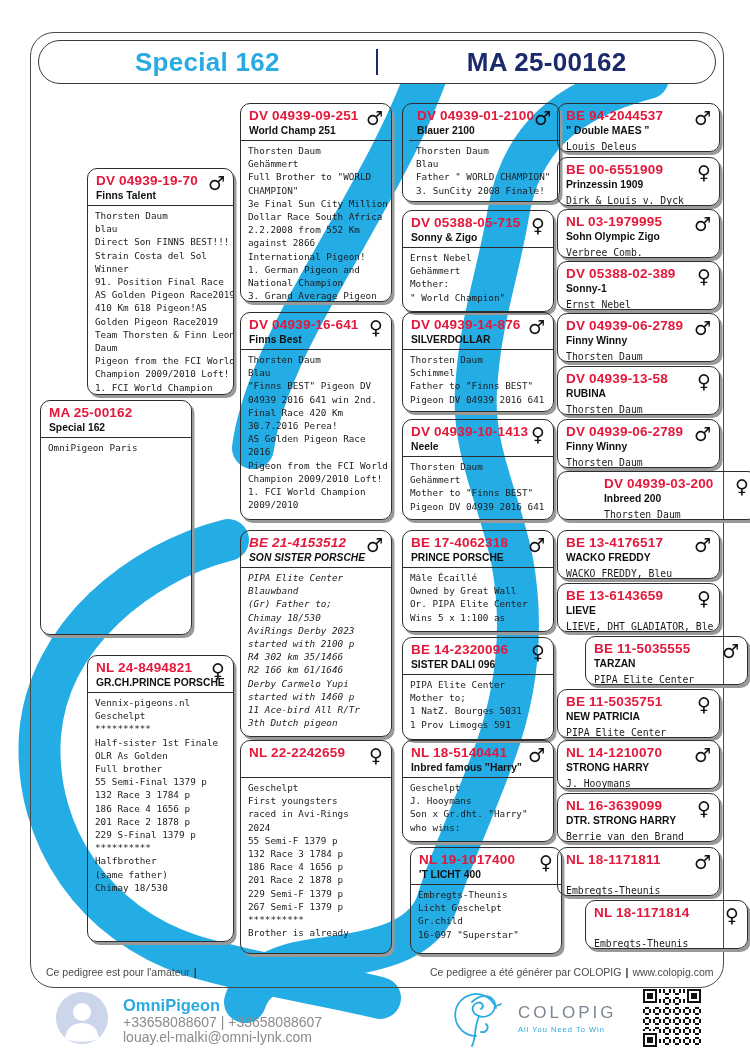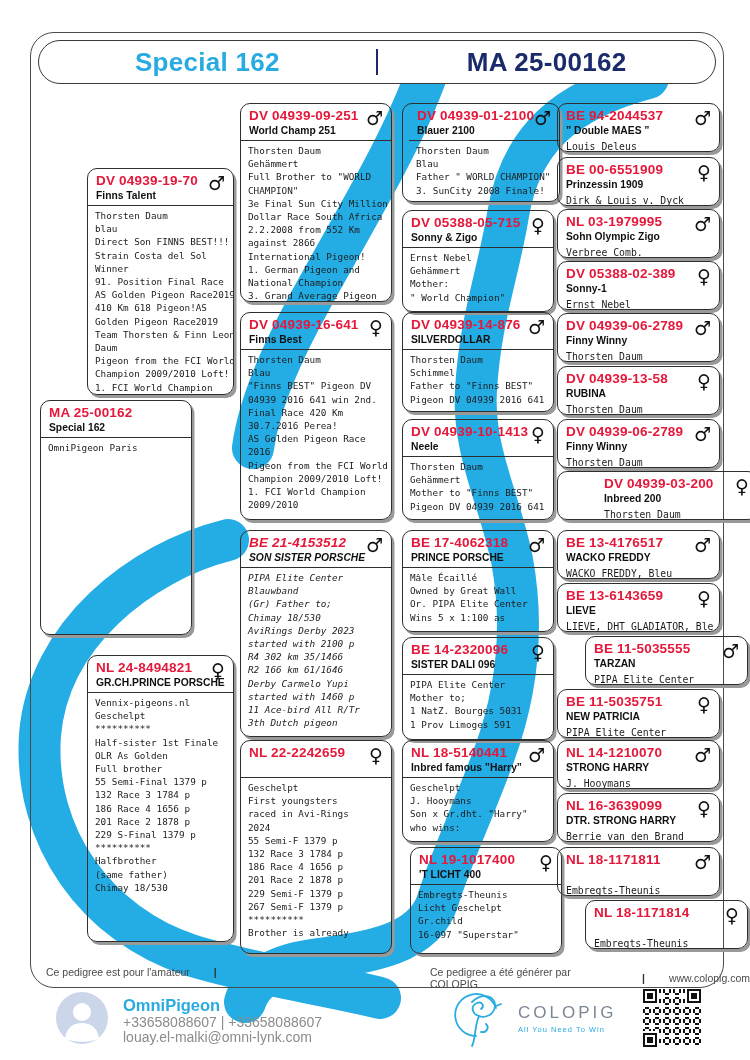--- a/index.html
+++ b/index.html
@@ -22,21 +22,21 @@
   .pbox.big .pbox-header{border-bottom:1.7px solid #2e2e2e;}
   .pbox-id{font-weight:bold;font-size:13.5px;line-height:16px;color:var(--red);letter-spacing:.2px;white-space:nowrap;}
   .pbox-name{font-weight:bold;font-size:10.3px;line-height:13px;min-height:13px;color:#101010;
         padding-bottom:2px;white-space:nowrap;}
   .pbox-sex{position:absolute;top:3px;right:8px;font-family:"DejaVu Sans",sans-serif;
         font-weight:bold;font-size:19px;line-height:22px;color:#111;}
   .pbox-body{font-family:"DejaVu Sans Mono",monospace;font-size:9.3px;line-height:13.2px;
         color:#1c1c1c;padding:3px 5px 3px 7px;white-space:pre;}
   .pbox.small .pbox-body{padding:0 8px 3px 8px;font-size:9.8px;line-height:13px;}
   
-  .foot-note{position:absolute;font-size:10.5px;color:#4a4a4a;z-index:3;display:flex;gap:24px;align-items:center;}
+  .foot-note{position:absolute;font-size:10.5px;color:#4a4a4a;z-index:3;display:flex;gap:4px;align-items:center;}
   .foot-sep{color:#333;font-weight:bold;}
   .owner-block{position:absolute;left:55px;top:991px;display:flex;gap:14px;z-index:3;}
   .avatar{width:54px;height:54px;}
   .owner-name{font-weight:bold;font-size:16.5px;color:var(--cyan);line-height:20px;padding-top:4px;}
   .owner-line{font-size:14px;color:#8b8b8b;line-height:15px;}
   .brand-block{position:absolute;left:452px;top:988px;display:flex;align-items:center;gap:8px;z-index:3;}
   .brand-name{font-size:17px;letter-spacing:3px;color:#7c8795;}
   .brand-tagline{font-size:7.5px;color:var(--cyan);letter-spacing:1px;margin-top:2px;}
   .qr{position:absolute;left:643px;top:989px;width:58px;height:58px;z-index:3;}
 </style>

